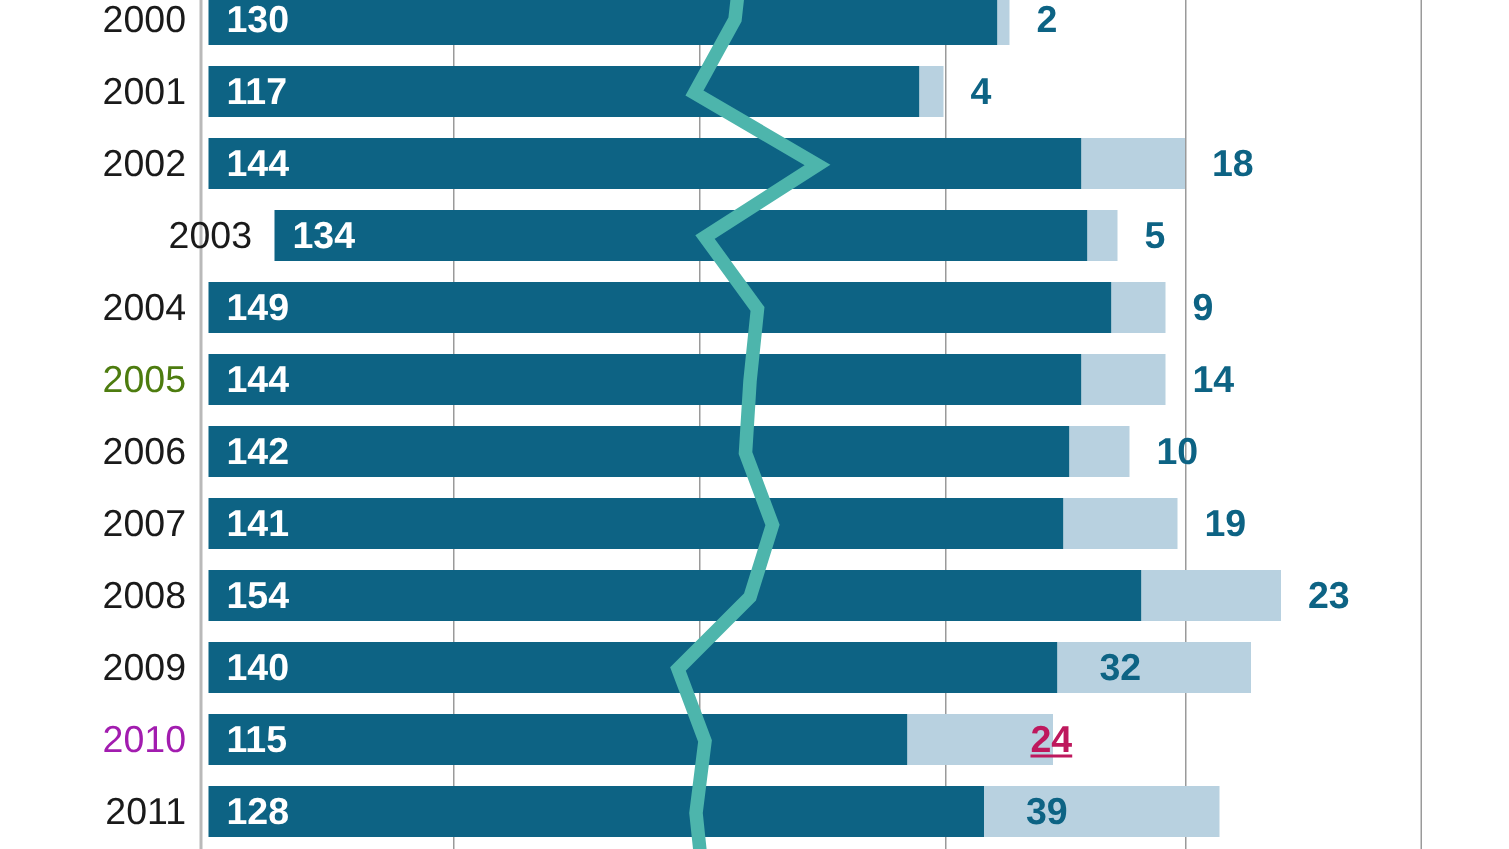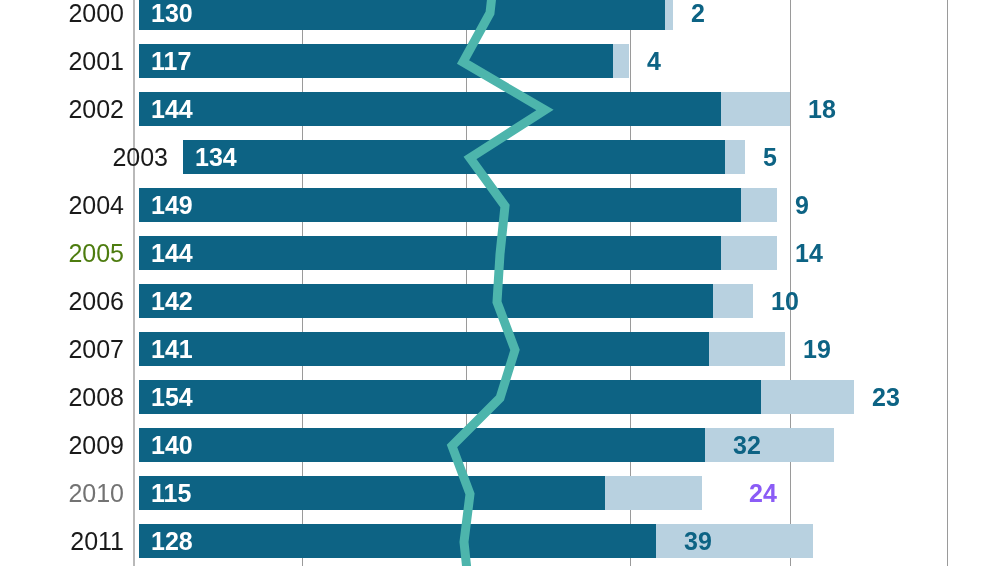--- a/index.html
+++ b/index.html
@@ -200,27 +200,27 @@
       <div class="row" style="top: 428px;">
         <div class="year-label" style="color: rgb(26, 26, 26);">2009</div>
         <div class="bar-stack" style="width: 747px;">
           <div class="seg seg-primary" style="width: 566px; background: rgb(13, 99, 132);"></div>
           <div class="seg seg-secondary" style="left: 566px; width: 129px; background: rgb(184, 209, 224);"></div>
           <div class="val-primary" style="color: rgb(255, 255, 255);">140</div>
         </div>
         <div class="val-secondary" style="left: 733px; color: rgb(13, 99, 132);">32</div>
       </div>
       <div class="row" style="top: 476px;">
-        <div class="year-label" style="color: #737373;">2010</div>
+        <div class="year-label" style="color: #a21caf;">2010</div>
         <div class="bar-stack" style="width: 563px;">
           <div class="seg seg-primary" style="width: 466px; background: rgb(13, 99, 132);"></div>
           <div class="seg seg-secondary" style="left: 466px; width: 97px; background: rgb(184, 209, 224);"></div>
           <div class="val-primary" style="color: rgb(255, 255, 255);">115</div>
         </div>
-        <div class="val-secondary" style="left: 749px; color: #8b5cf6;">24</div>
+        <div class="val-secondary" style="left: 687px; color: #be185d; text-decoration: underline;">24</div>
       </div>
       <div class="row" style="top: 524px;">
         <div class="year-label" style="color: rgb(26, 26, 26);">2011</div>
         <div class="bar-stack" style="width: 815px;">
           <div class="seg seg-primary" style="width: 517px; background: rgb(13, 99, 132);"></div>
           <div class="seg seg-secondary" style="left: 517px; width: 157px; background: rgb(184, 209, 224);"></div>
           <div class="val-primary" style="color: rgb(255, 255, 255);">128</div>
         </div>
         <div class="val-secondary" style="left: 684px; color: rgb(13, 99, 132);">39</div>
       </div>

